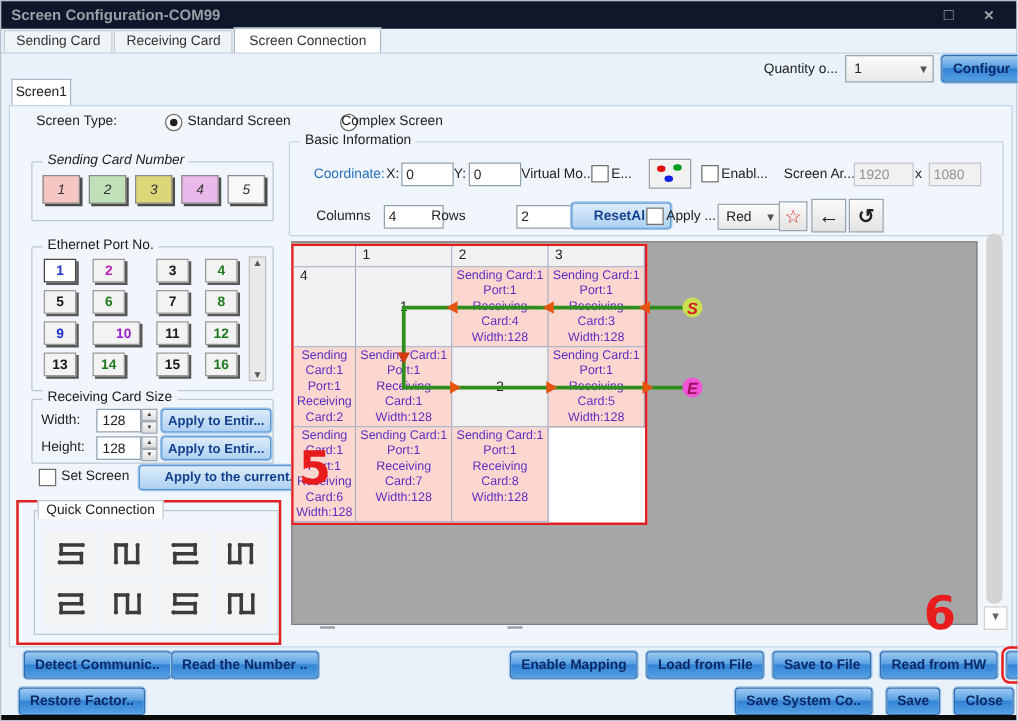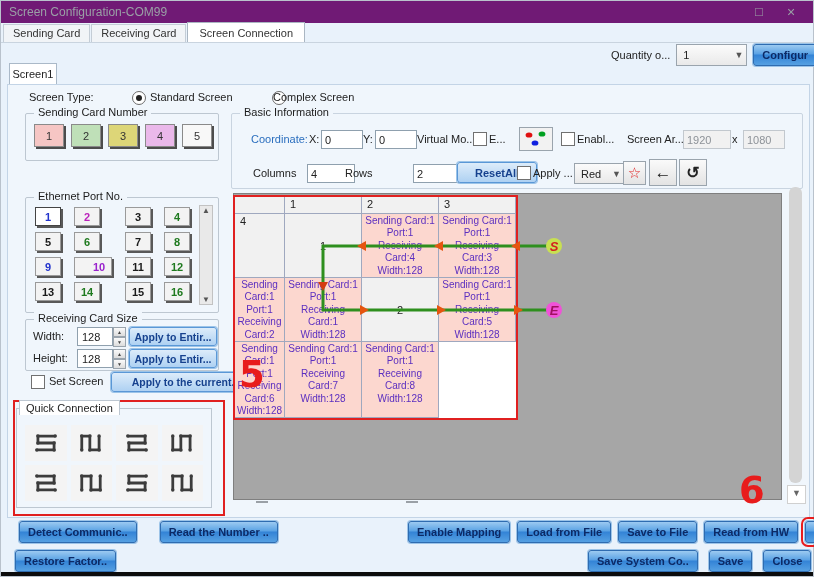--- a/index.html
+++ b/index.html
@@ -1,20 +1,20 @@
 <!DOCTYPE html>
 <html><head>
 <meta charset="utf-8">
 <style>
   html,body{margin:0;padding:0;}
   body{width:814px;height:577px;overflow:hidden;font-family:"Liberation Sans",sans-serif;background:#e8f1fa;position:relative;font-size:11px;color:#222;}
   .abs{position:absolute;}
   
   #window{position:absolute;inset:0;border:1px solid #b9c2cc;background:#e9f2fb;}
-  #titlebar{position:absolute;left:0;top:0;width:100%;height:22px;background:#701a75;}
+  #titlebar{position:absolute;left:0;top:0;width:100%;height:22px;background:#0f172a;font-weight:bold;}
   #title-text{position:absolute;left:8px;top:4px;font-size:12px;color:#9aa0a6;}
   .win-icon{position:absolute;top:2px;width:20px;height:18px;text-align:center;line-height:18px;color:#9aa0a6;font-size:13px;cursor:pointer;}
   #max-icon{right:44px;}
   #close-icon{right:12px;font-size:14px;}
   
   #main-tabs{position:absolute;left:2px;top:22px;height:19px;display:flex;align-items:flex-end;}
   .tab{padding:2px 9px 3px 9px;border:1px solid #c4cdd6;border-bottom:none;background:#f1f4f7;color:#333;margin-right:1px;cursor:pointer;white-space:nowrap;text-align:right;}
   .tab.active{background:#ffffff;padding:4px 11px;position:relative;top:1px;border-color:#aab6c2;}
   #tabstrip-line{position:absolute;left:0;top:41px;width:100%;height:1px;background:#c9d4df;}
   
@@ -45,39 +45,39 @@
   .vscroll .arr{position:absolute;left:0;width:100%;text-align:center;font-size:8px;color:#555;}
   
   .tinput{height:17px;background:#fff;border:1px solid #8fa0ae;font-size:11px;padding:0 3px;display:flex;align-items:center;}
   .tinput.dis{background:#f1f1f1;color:#8d9298;border-color:#c2c8ce;}
   .spin{position:absolute;display:flex;}
   .spin .val{width:30px;height:17px;border:1px solid #8fa0ae;background:#fff;display:flex;align-items:center;padding-left:4px;}
   .spin .btns{width:13px;height:19px;display:flex;flex-direction:column;}
   .spin .btns div{flex:1;border:1px solid #9aa4ad;background:linear-gradient(#fafafa,#dcdcdc);font-size:5px;line-height:8px;text-align:center;color:#444;cursor:pointer;}
   
   #quick-red-frame{position:absolute;left:12px;top:399px;width:208px;height:112px;border:2px solid #e02020;background:#f0f6fc;}
-  #quick-group{position:absolute;left:1px;top:6px;width:194px;height:98px;border:1px solid #bdc7d1;}
+  #quick-group{position:absolute;left:12px;top:6px;width:194px;height:98px;border:1px solid #bdc7d1;}
   #quick-legend{position:absolute;top:-9px;left:2px;background:#ffffff;border:1px solid #bdc7d1;border-bottom:none;padding:1px 6px;}
   #quick-grid{position:absolute;left:8px;top:16px;width:178px;height:76px;display:grid;grid-template-columns:repeat(4,1fr);grid-template-rows:1fr 1fr;gap:4px;}
   .qpat{background:#f4f4f4;display:flex;align-items:center;justify-content:center;cursor:pointer;}
   
   #gray-area{position:absolute;left:232px;top:192px;width:547px;height:305px;background:#a6a6a6;border:1px solid #7f7f7f;}
   #conn-table{position:absolute;left:232px;top:194px;display:grid;grid-template-columns:50px 77px 77px 77px;grid-template-rows:17px 64px 64px;border:2px solid #e02020;background:#fff;}
   .gcell{border-right:1px solid #9fa8bf;border-bottom:1px solid #9fa8bf;overflow:hidden;}
   .gcell.head{background:#f1f1f1;font-size:11px;color:#222;padding:1px 0 0 5px;}
   .gcell.rowhead{background:#f1f1f1;display:flex;align-items:center;justify-content:center;}
   .gcell.data{background:#fcd7cf;text-align:center;color:#5b2fc0;font-size:10px;line-height:12.4px;padding-top:1px;cursor:pointer;}
   #wire-svg{position:absolute;left:232px;top:194px;pointer-events:none;}
   .annot{position:absolute;color:#e81c1c;font-weight:bold;font-size:37px;font-family:"DejaVu Sans",sans-serif;}
   
   #main-vscroll{position:absolute;left:788px;top:186px;width:13px;height:296px;background:#d4d4d4;border-radius:6px;}
   #main-vscroll-btn{position:absolute;left:786px;top:484px;width:17px;height:17px;background:#fff;border:1px solid #d0d0d0;text-align:center;line-height:15px;color:#666;font-size:9px;cursor:pointer;}
   .dash{position:absolute;top:500px;height:2px;width:12px;background:#9aa0a6;}
   
-  .btn-row{position:absolute;display:flex;gap:23px;}
+  .btn-row{position:absolute;display:flex;gap:0;}
   #row1-left{left:18px;top:520px;}
   #row1-right{left:407px;top:520px;gap:7px;}
   #row2-left{left:14px;top:549px;}
   #row2-right{left:587px;top:549px;gap:11px;}
   #bottom-strip{position:absolute;left:0;bottom:0;width:100%;height:4px;background:#0c0c0c;}
   
   .lbl{white-space:nowrap;}
   .blue-lbl{color:#2a6ebe;}
   .icon-btn{display:inline-flex;align-items:center;justify-content:center;background:linear-gradient(#fafafa,#e3e3e3);border:1px solid #9aa4ad;cursor:pointer;}
 </style>
@@ -116,21 +116,21 @@
   <div id="panel"></div>
 
   
   <span class="abs lbl" style="left:28px;top:90px;">Screen Type:</span>
   <span class="abs radio sel" style="left:131px;top:90px;"></span>
   <span class="abs lbl" style="left:149px;top:90px;">Standard Screen</span>
   <span class="abs radio" style="left:254px;top:90px;"></span>
   <span class="abs lbl" style="left:272px;top:90px;">Complex Screen</span>
 
   
-  <div class="groupbox" style="left:24px;top:112px;width:192px;height:46px;">
+  <div class="groupbox" style="left:24px;top:128px;width:192px;height:46px;font-style:italic;">
     <span class="legend">Sending Card Number</span>
     <div id="sending-cards" style="position:absolute;left:8px;top:10px;display:flex;gap:7px;">
         <div class="card-box" style="background: rgb(246, 198, 196);">1</div>
         <div class="card-box" style="background: rgb(191, 224, 184);">2</div>
         <div class="card-box" style="background: rgb(221, 214, 120);">3</div>
         <div class="card-box" style="background: rgb(234, 184, 234);">4</div>
         <div class="card-box" style="background: rgb(248, 248, 248);">5</div>
       </div>
   </div>
 

